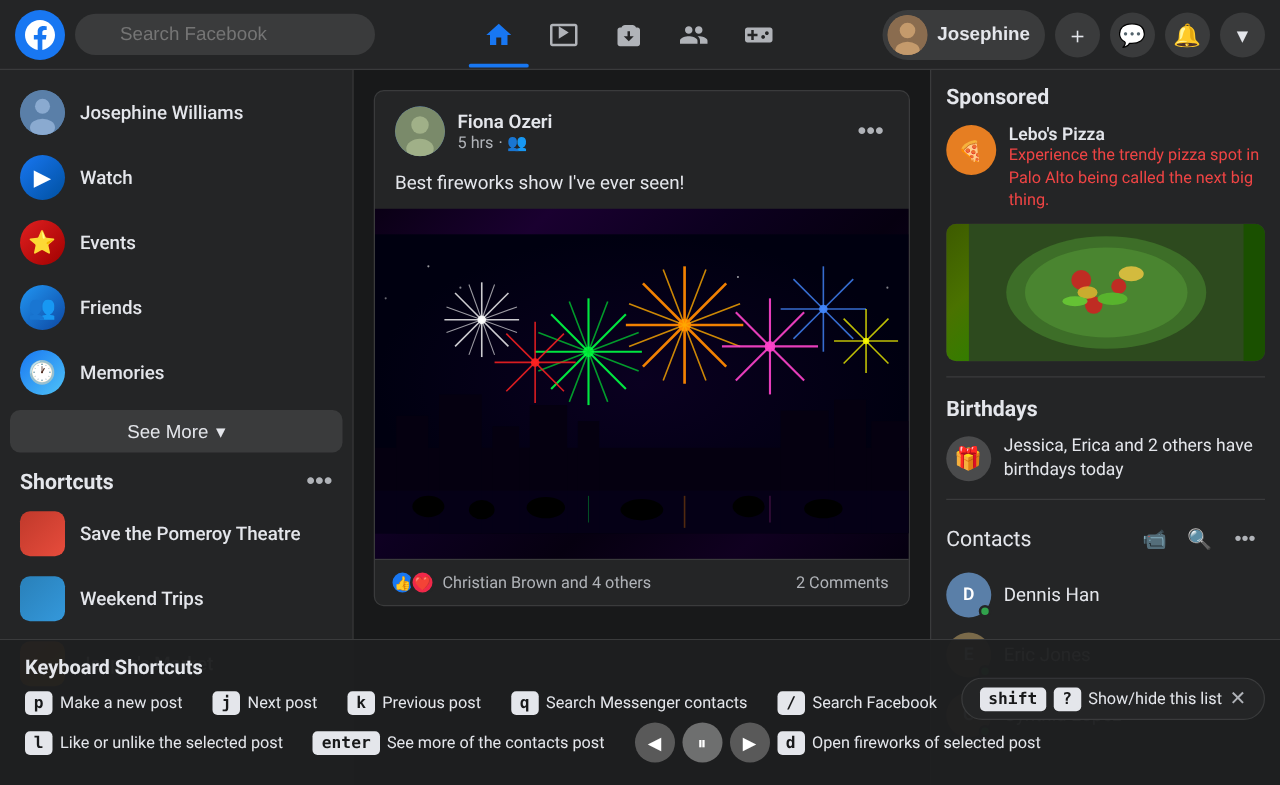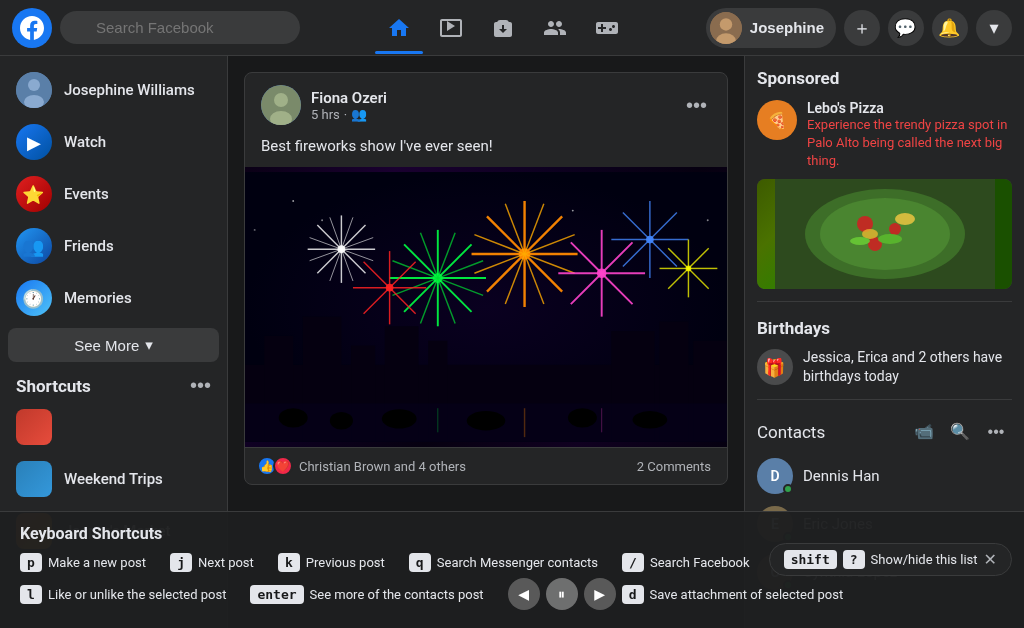--- a/index.html
+++ b/index.html
@@ -41,21 +41,21 @@
     .topnav-right { display: flex; align-items: center; gap: 8px; }
     .user-btn { display: flex; align-items: center; gap: 8px; background: #3a3b3c; border: none; border-radius: 20px; padding: 4px 12px 4px 4px; cursor: pointer; color: #e4e6eb; font-size: 15px; font-weight: 600; }
     .user-avatar-sm { width: 32px; height: 32px; border-radius: 50%; background: #8a6c4f; display: flex; align-items: center; justify-content: center; overflow: hidden; }
     .action-btn { width: 36px; height: 36px; border-radius: 50%; background: #3a3b3c; border: none; cursor: pointer; display: flex; align-items: center; justify-content: center; color: #e4e6eb; font-size: 18px; }
 
     
     .layout { display: flex; margin-top: 56px; height: calc(628px - 56px); }
 
     
     .sidebar {
-      width: 228px; flex-shrink: 0;
+      width: 283px; flex-shrink: 0;
       background: #242526;
       padding: 8px 8px;
       overflow-y: auto;
       border-right: 1px solid #3a3b3c;
     }
     .sidebar-item {
       display: flex; align-items: center; gap: 12px;
       padding: 8px 8px; border-radius: 8px;
       cursor: pointer; color: #e4e6eb;
     }
@@ -280,20 +280,21 @@
       <span>▾</span>
     </button>
 
     <div class="shortcuts-header">
       <span class="shortcuts-title">Shortcuts</span>
       <button class="shortcut-dots">•••</button>
     </div>
 
     <div class="shortcut-item">
       <div class="shortcut-thumb pomeroy"></div>
+      <span class="sidebar-label">Save the Pomeroy Theatre</span>
     </div>
     <div class="shortcut-item">
       <div class="shortcut-thumb weekend"></div>
       <span class="sidebar-label">Weekend Trips</span>
     </div>
     <div class="shortcut-item">
       <div class="shortcut-thumb jaspers"></div>
       <span class="sidebar-label">Jasper's Market</span>
     </div>
   </aside>
@@ -594,21 +595,21 @@
       <span>See more of the contacts post</span>
     </div>
     <div class="kb-item">
 
       <span style="display:flex;gap:6px;align-items:center;">
         <button class="media-btn" style="width:32px;height:32px;font-size:14px;">◀</button>
         <button class="media-btn center" style="width:32px;height:32px;font-size:14px;">⏸</button>
         <button class="media-btn" style="width:32px;height:32px;font-size:14px;">▶</button>
       </span>
       <span class="kb-key">d</span>
-      <span>Save attachment of selected post</span>
+      <span>Open fireworks of selected post</span>
     </div>
   </div>
 </div>
 
 <div class="show-hide-bar">
   <span class="sh-key">shift</span>
   <span class="sh-key">?</span>
   <span class="sh-label">Show/hide this list</span>
   <button class="sh-close">✕</button>
 </div>

